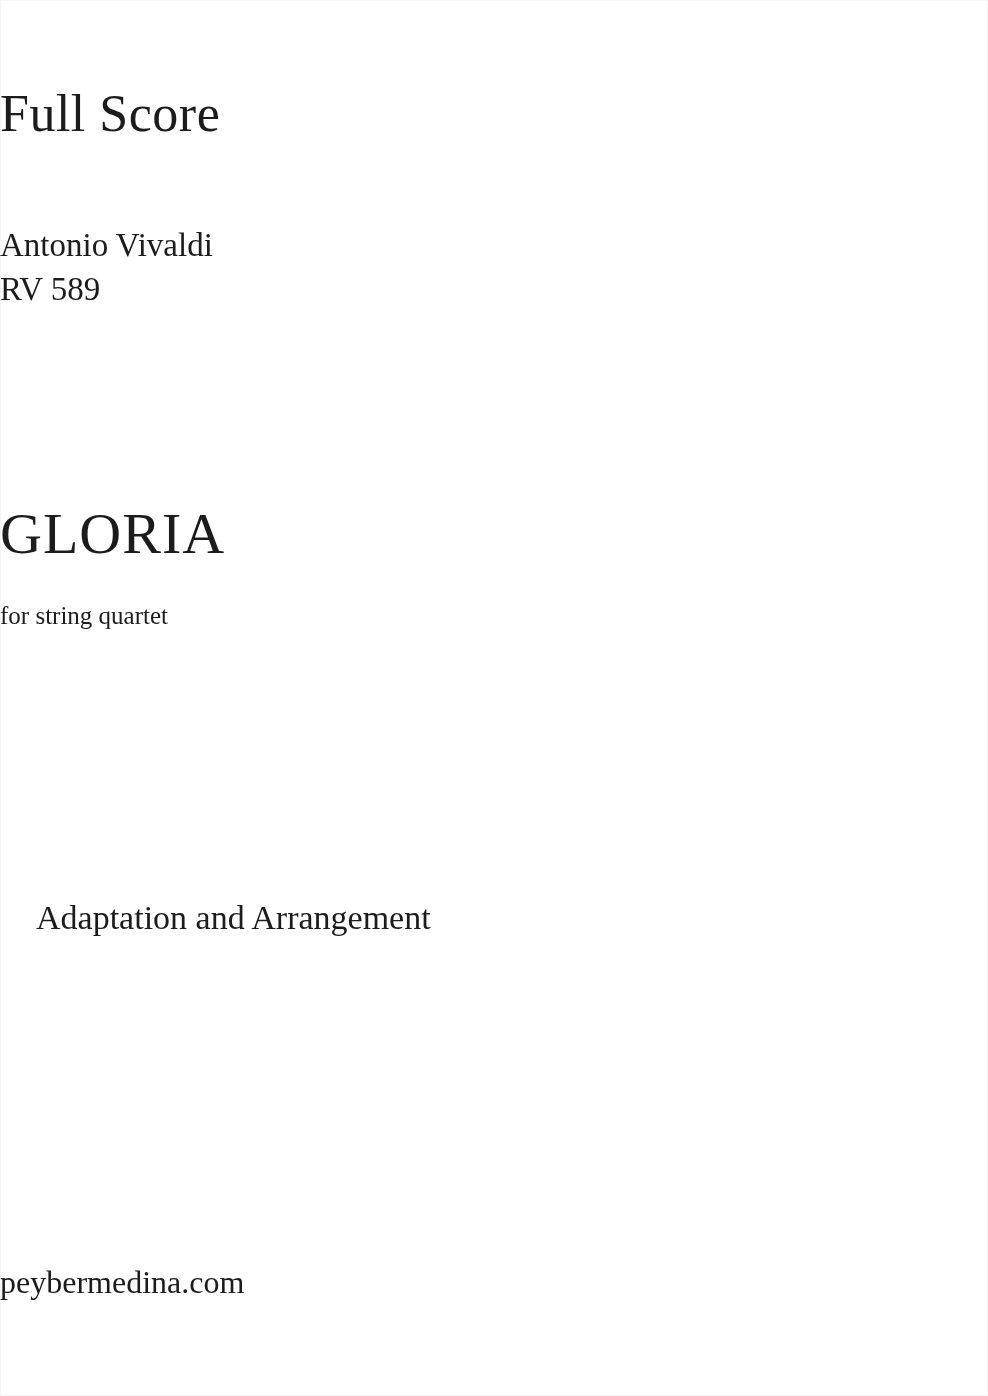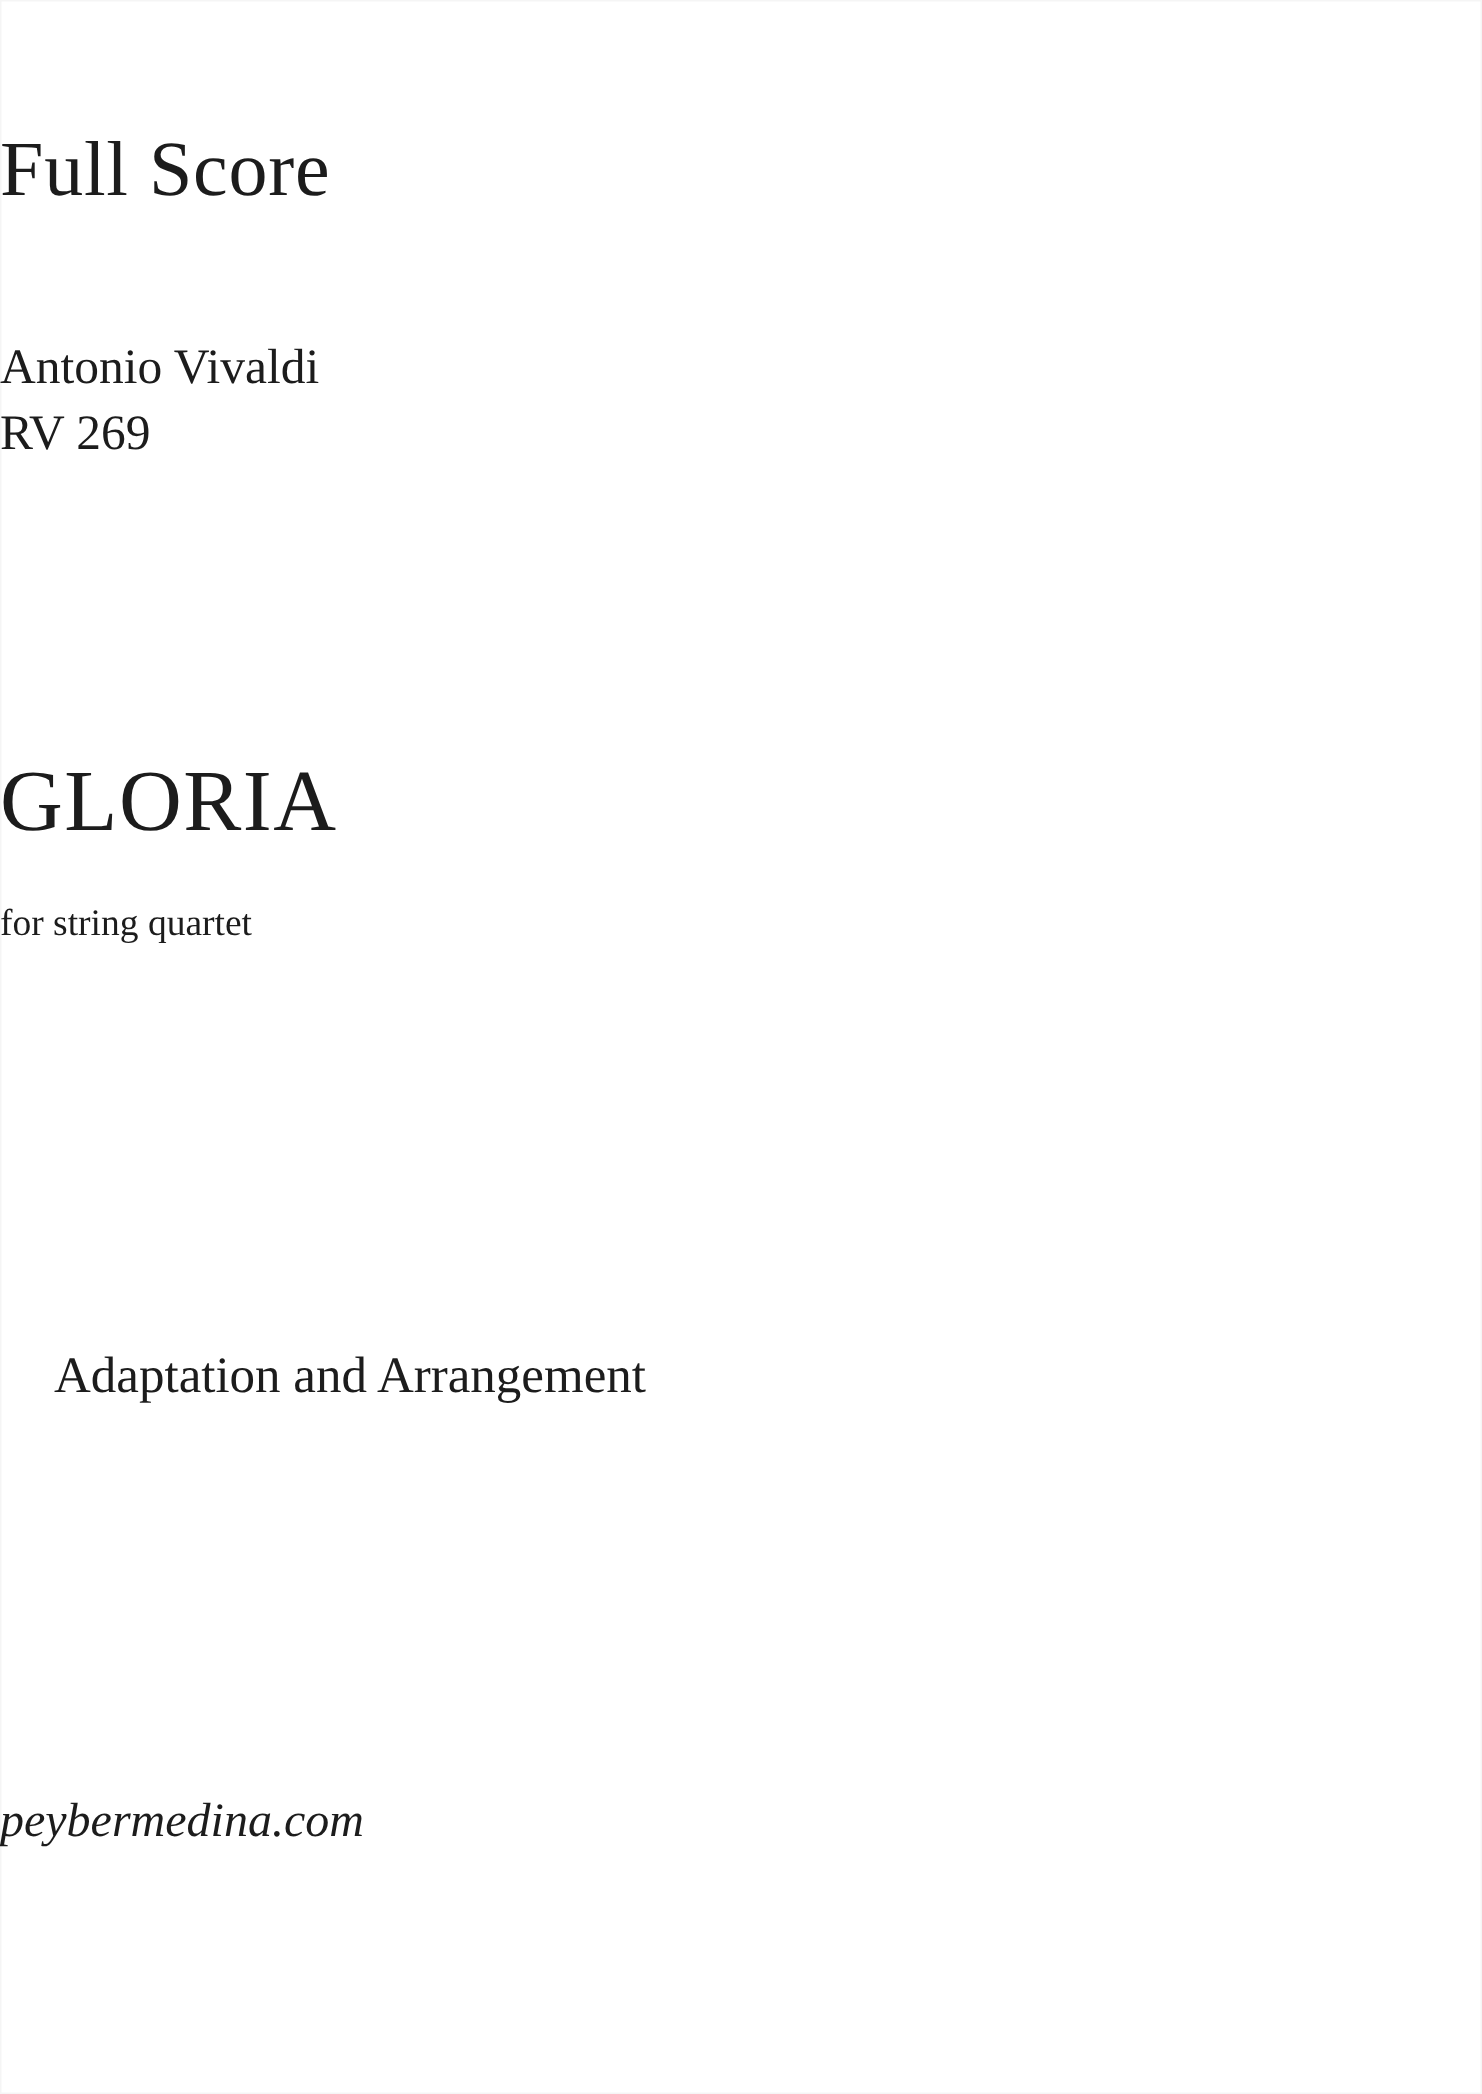--- a/index.html
+++ b/index.html
@@ -48,35 +48,34 @@
     font-size: 25px;
     line-height: 1.27;
   }
   .arrangement-block {
     top: 895px;
     font-size: 34px;
     line-height: 1.36;
     padding-left: 36px;
   }
   .website {
-    top: 1197px;
+    top: 1266px;
     font-size: 32px;
-    font-style: italic;
   }
 </style>
 </head>
 <body>
 
 <div class="page">
 
   <div class="text-block main-title">Full Score</div>
 
   <div class="text-block composer-block">
     <div>Antonio Vivaldi</div>
-    <div>RV 269</div>
+    <div>RV 589</div>
   </div>
 
   <div class="text-block work-title">GLORIA</div>
 
   <div class="text-block subtitle-block">
     <div>for string quartet</div>
   </div>
 
   <div class="text-block arrangement-block">
     <div>Adaptation and Arrangement</div>

